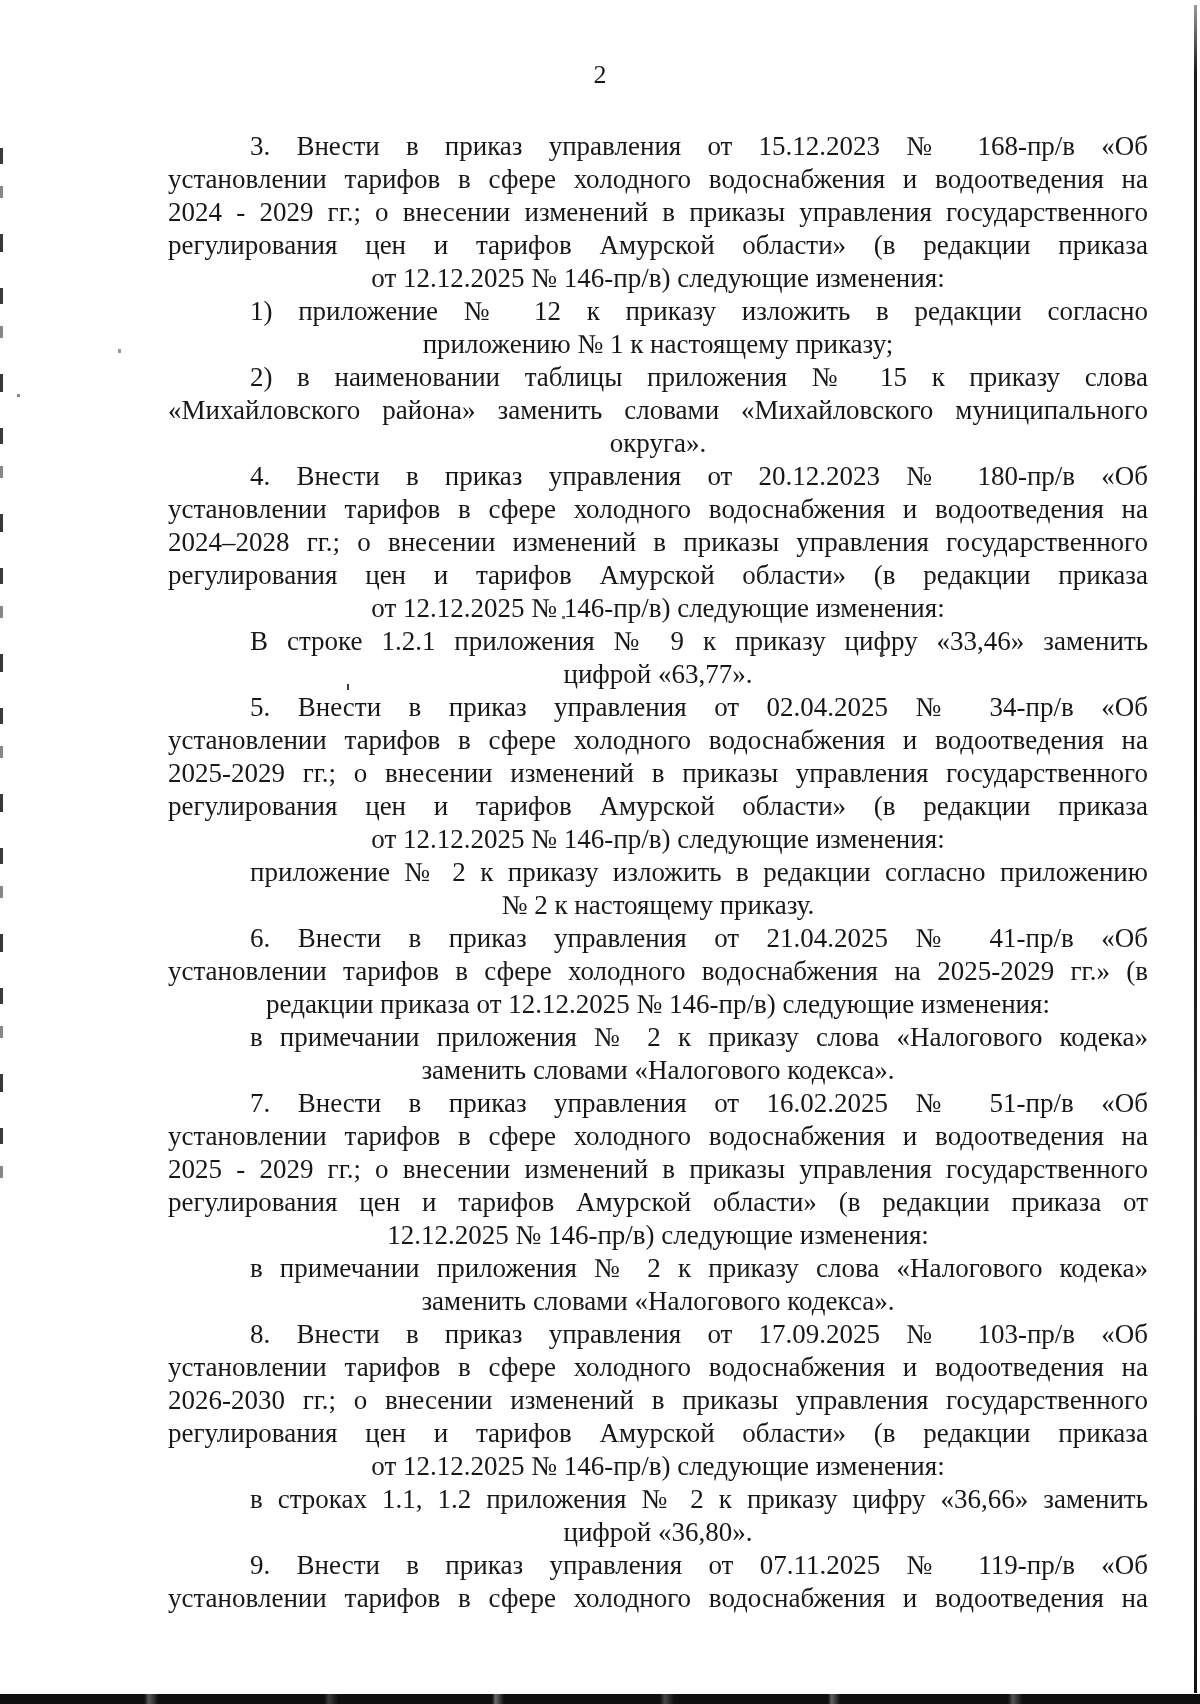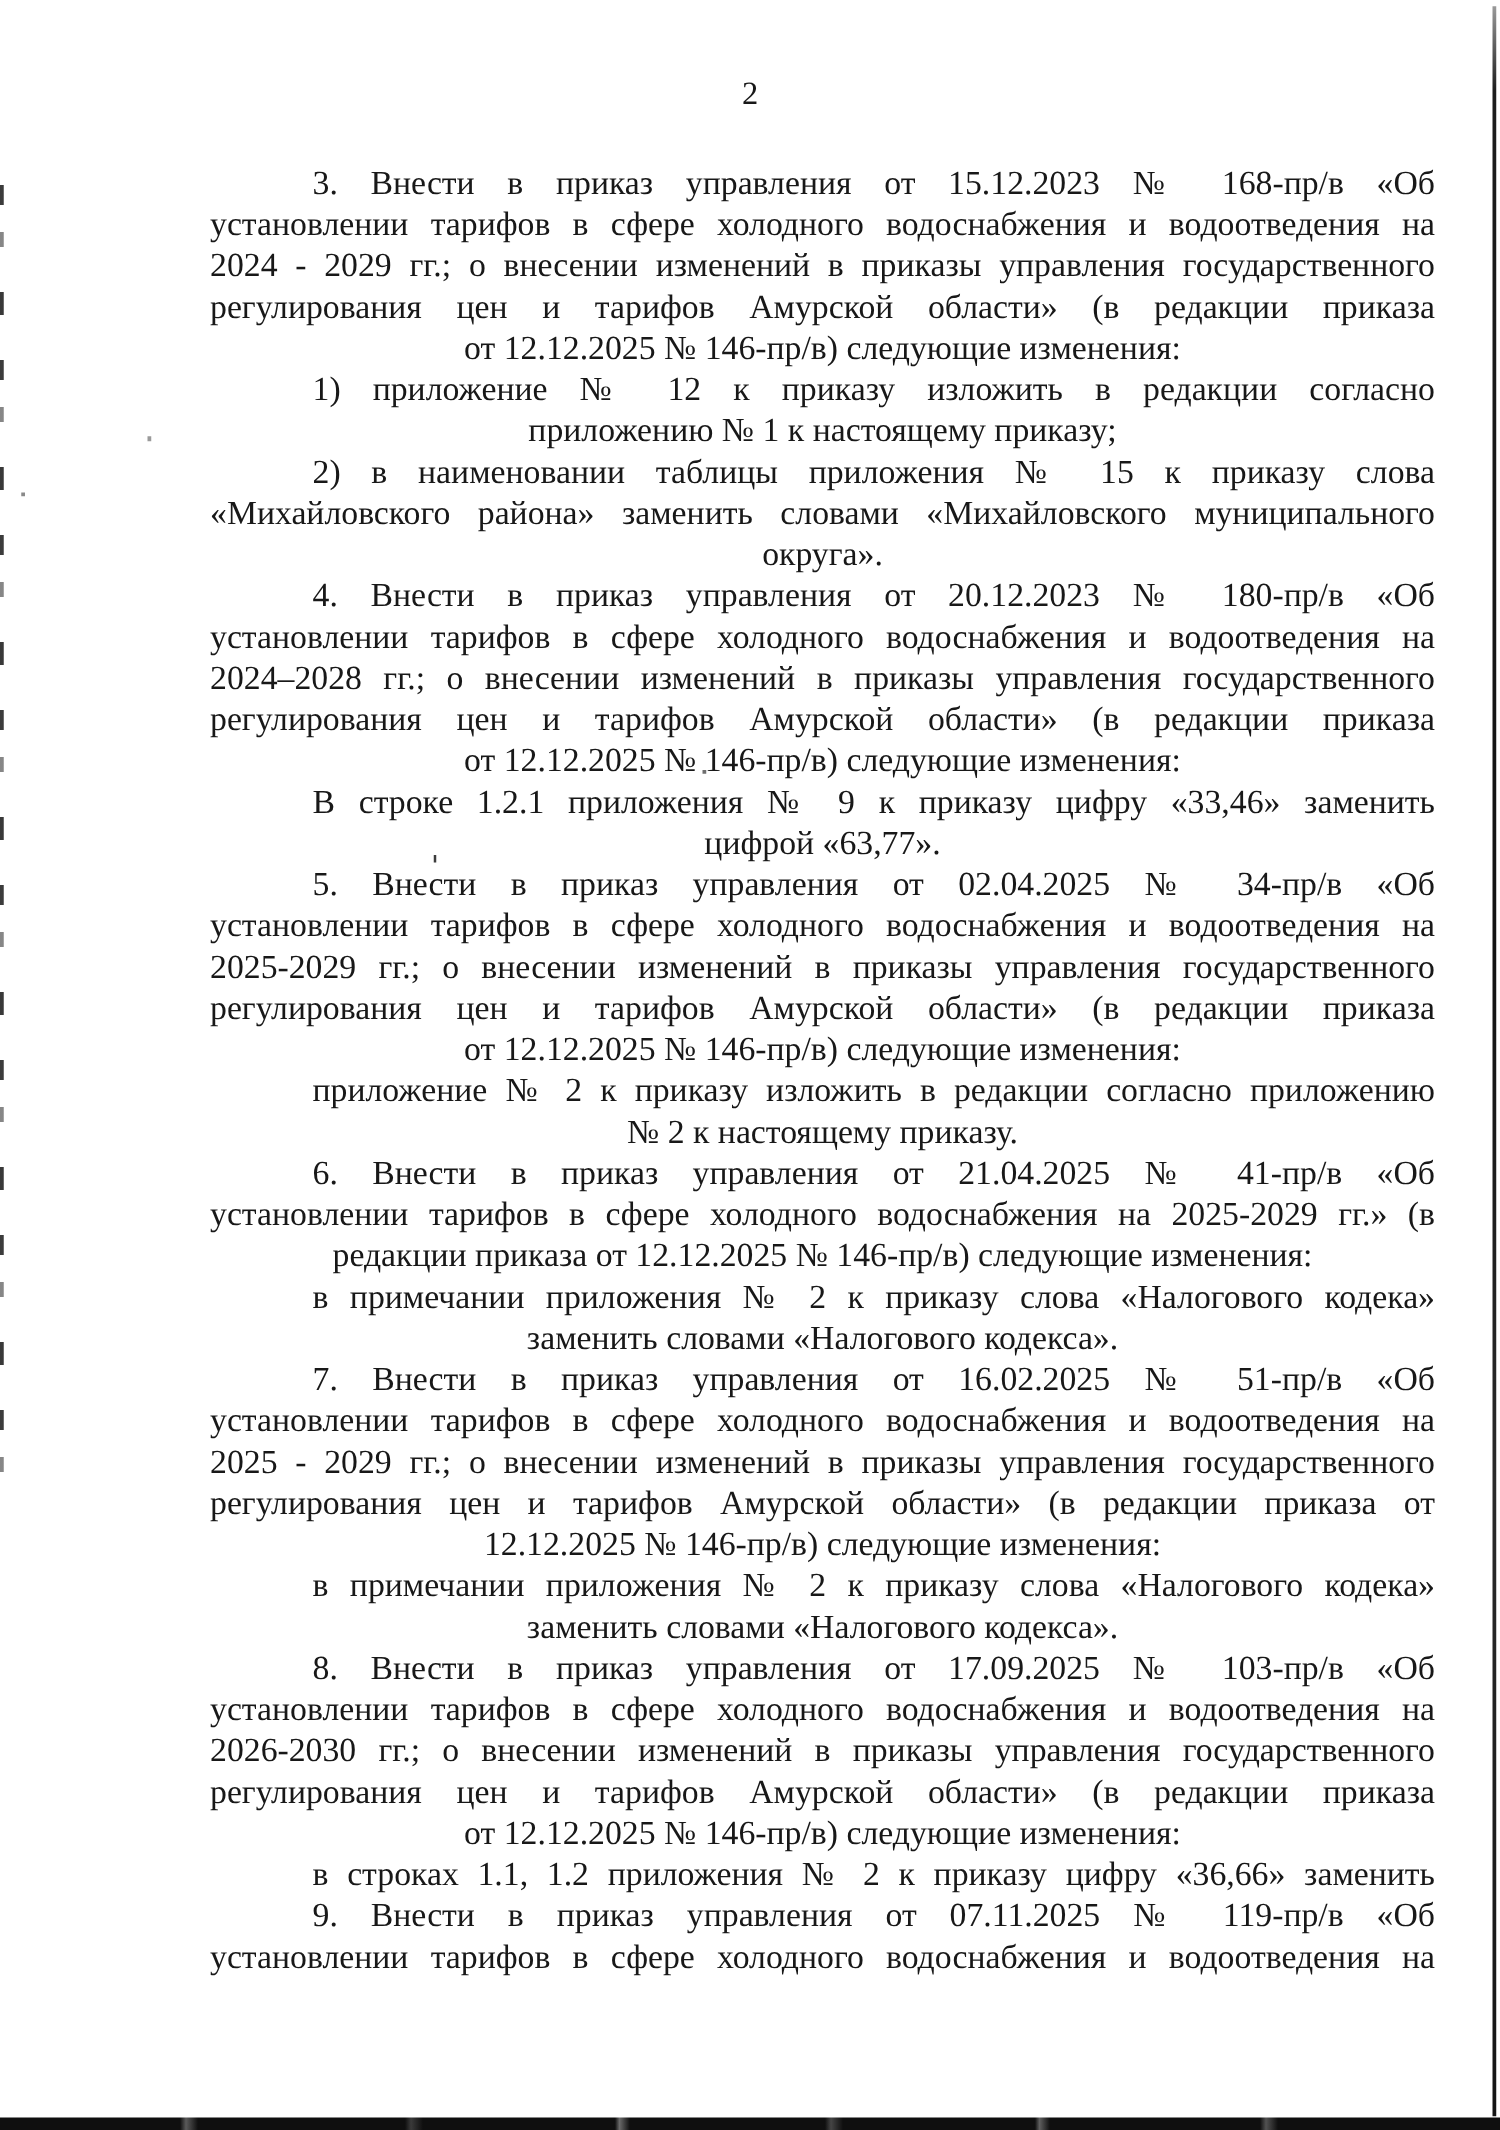--- a/index.html
+++ b/index.html
@@ -113,20 +113,21 @@
       </div>
       <div class="para">
         <div class="line justify indent">8. Внести в приказ управления от 17.09.2025 № 103-пр/в «Об</div>
         <div class="line justify">установлении тарифов в сфере холодного водоснабжения и водоотведения на</div>
         <div class="line justify">2026-2030 гг.; о внесении изменений в приказы управления государственного</div>
         <div class="line justify">регулирования цен и тарифов Амурской области» (в редакции приказа</div>
         <div class="line">от 12.12.2025 № 146-пр/в) следующие изменения:</div>
       </div>
       <div class="para">
         <div class="line justify indent">в строках 1.1, 1.2 приложения № 2 к приказу цифру «36,66» заменить</div>
+        <div class="line">цифрой «36,80».</div>
       </div>
       <div class="para">
         <div class="line justify indent">9. Внести в приказ управления от 07.11.2025 № 119-пр/в «Об</div>
         <div class="line justify">установлении тарифов в сфере холодного водоснабжения и водоотведения на</div>
       </div>
     </div>
 
   <div class="artifact artifact-left"></div>
   <div class="artifact artifact-right"></div>
   <div class="artifact artifact-bottom"></div>

